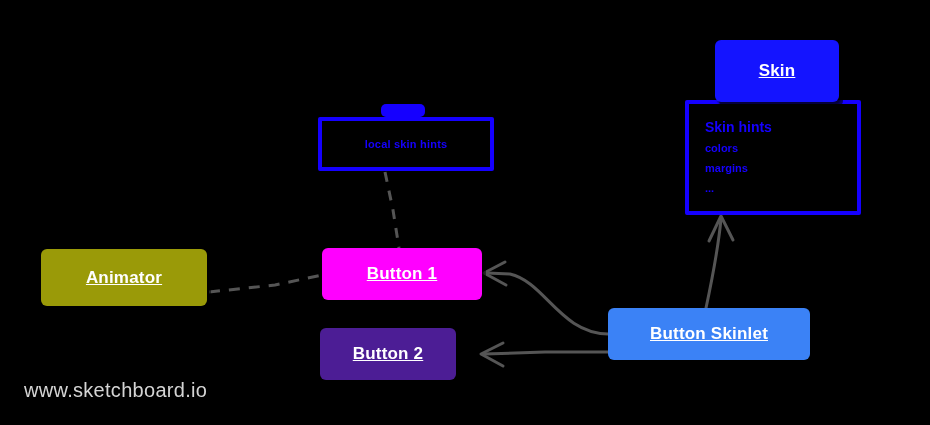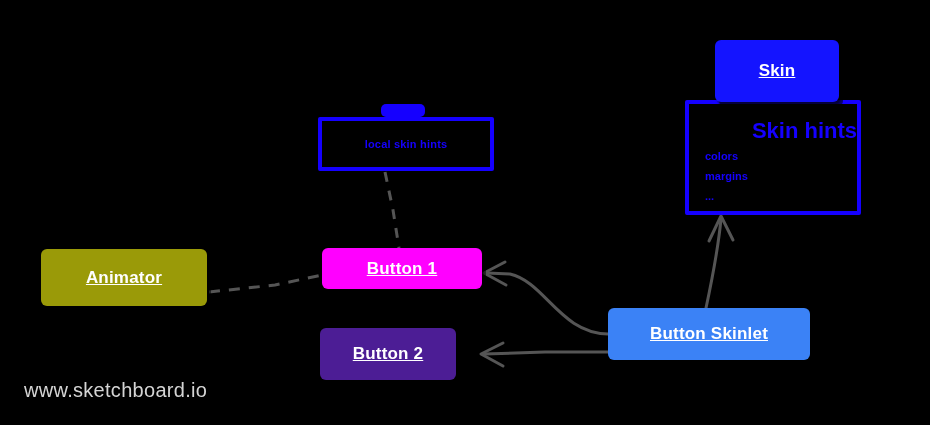--- a/index.html
+++ b/index.html
@@ -69,21 +69,21 @@
     height: 57px;
     background: #9a9a08;
   }
   #node-animator .node-label { font-size: 17px; }
 
   
   #node-button1 {
     left: 322px;
     top: 248px;
     width: 160px;
-    height: 41px;
+    height: 52px;
     background: #ff00ff;
   }
 
   
   #node-button2 {
     left: 320px;
     top: 328px;
     width: 136px;
     height: 52px;
     background: #4c1d95;
@@ -147,24 +147,23 @@
     top: 100px;
     width: 176px;
     height: 115px;
     display: block;
     padding: 16px 0 0 16px;
     z-index: 3;
   }
   #node-skin-hints .hints-title {
     color: #1500ff;
     font-weight: bold;
-    font-size: 22px;
+    font-size: 14px;
     line-height: 1;
     margin: 0 0 9px 0;
-    text-align: right;
   }
   #node-skin-hints .hint-item {
     color: #1500ff;
     font-weight: bold;
     font-size: 11px;
     line-height: 1;
     margin: 0 0 9px 0;
   }
 
   

